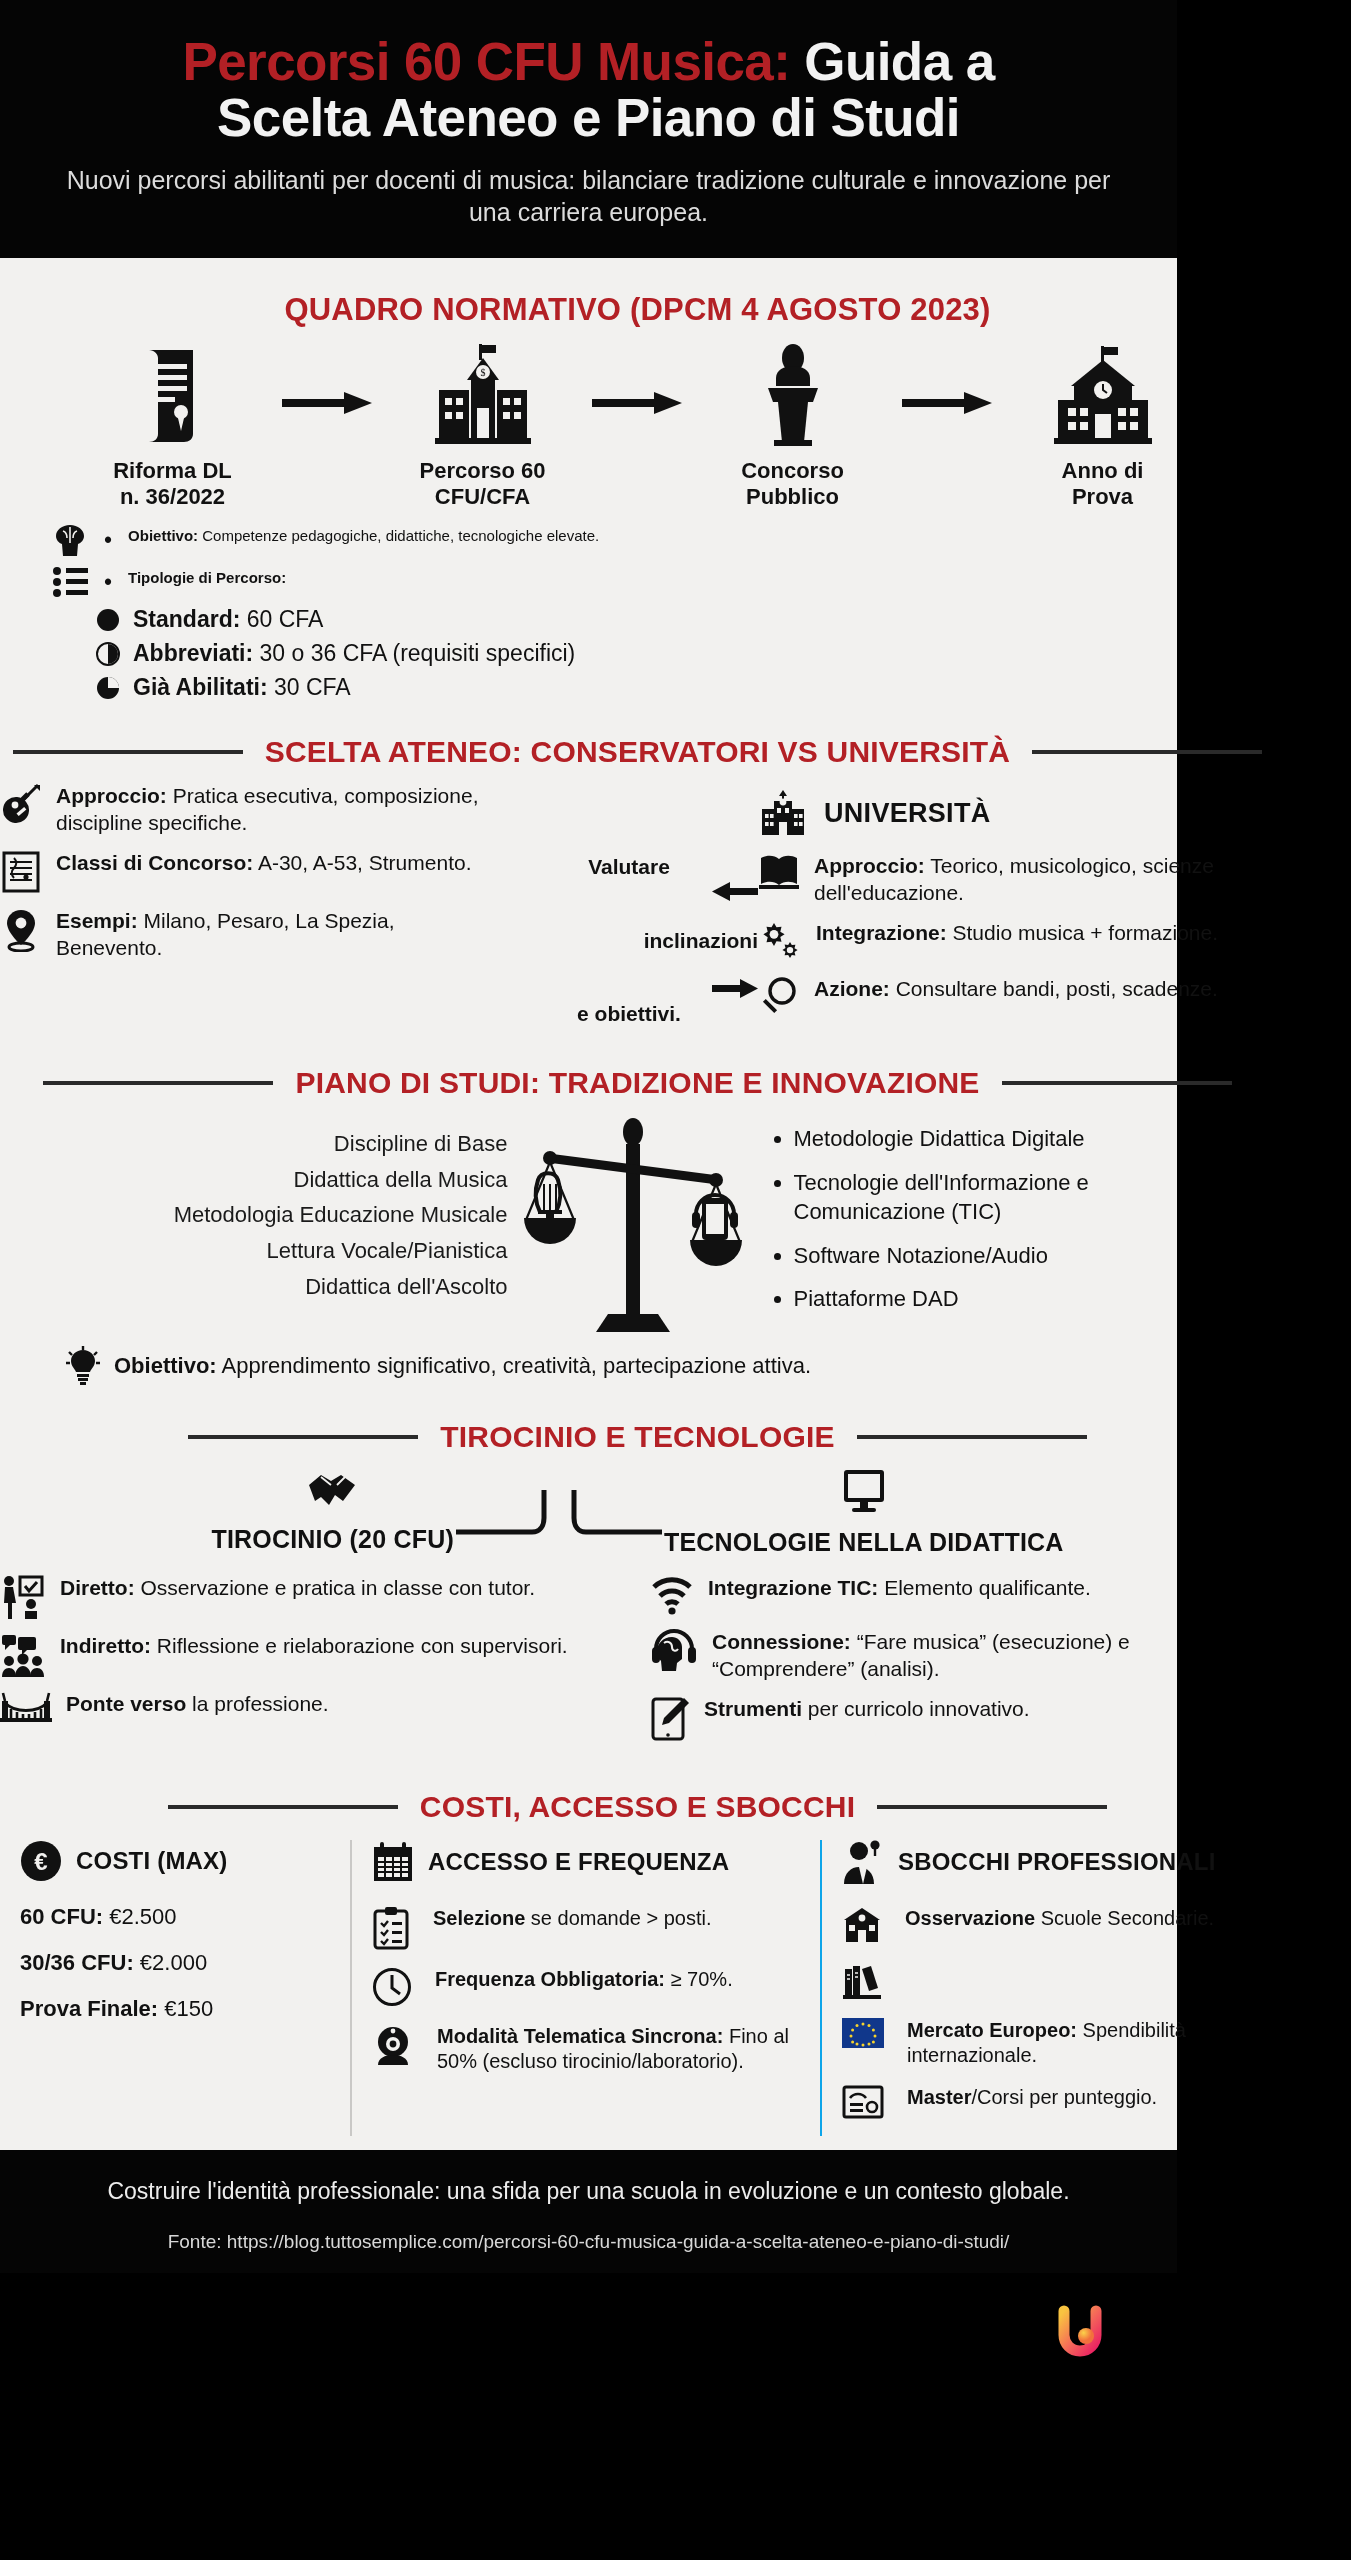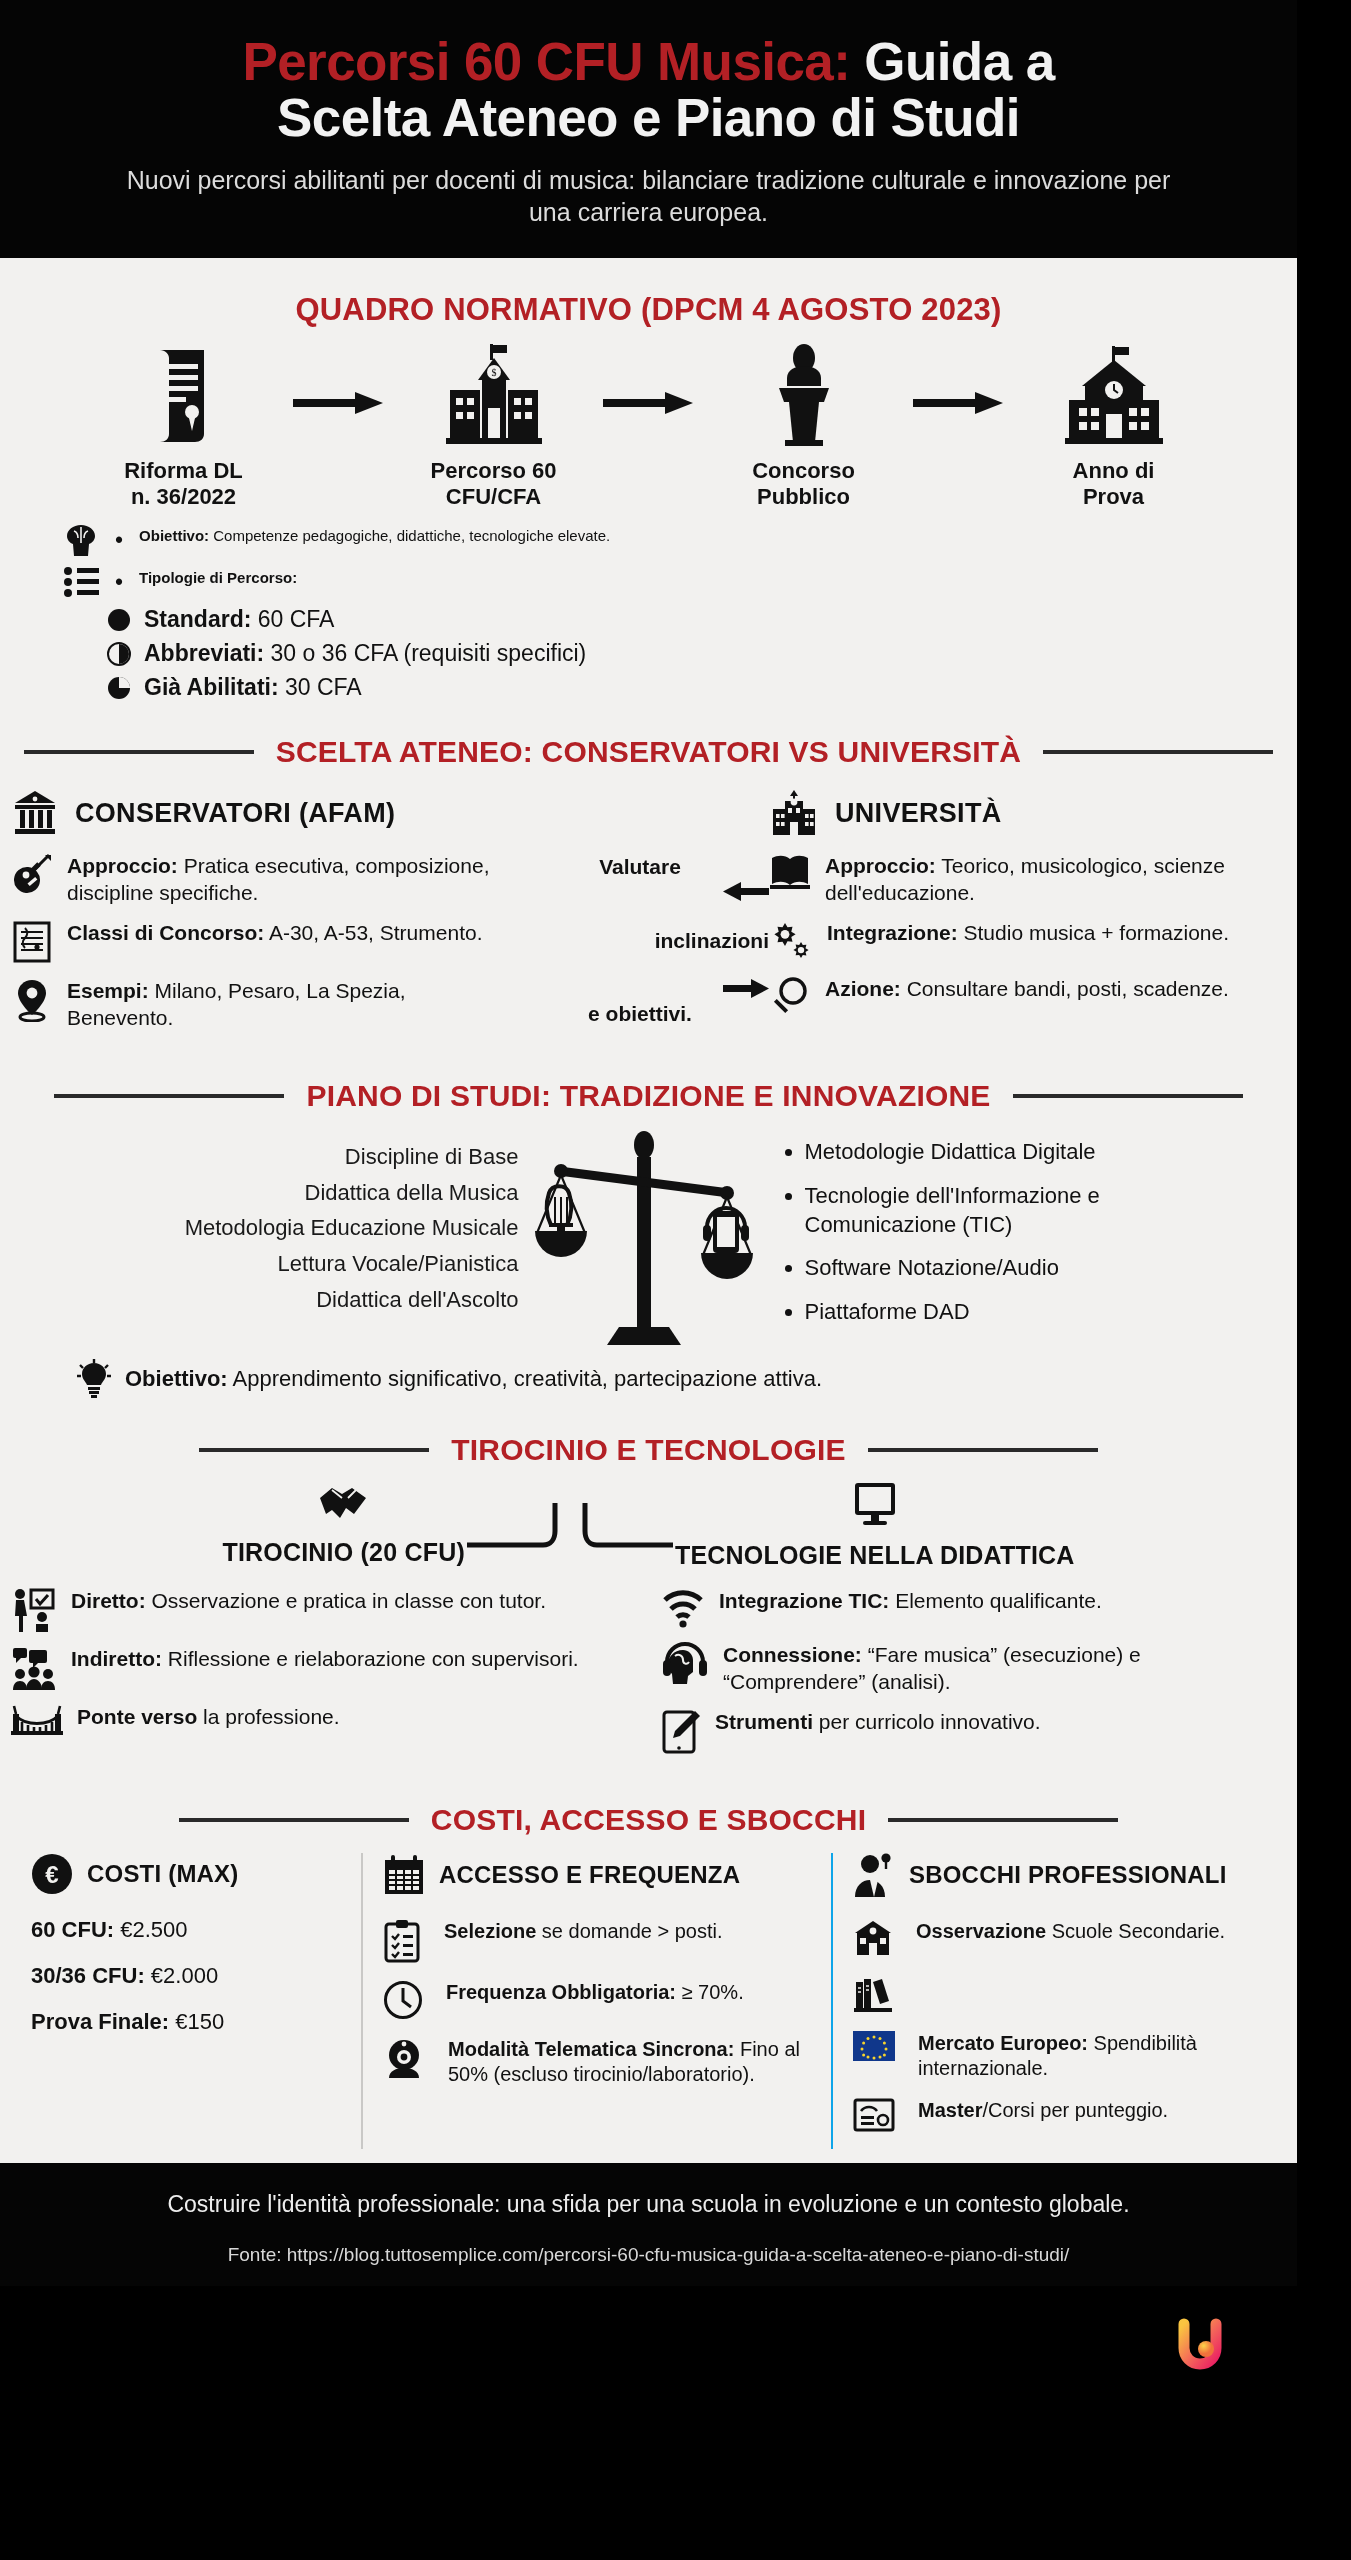--- a/index.html
+++ b/index.html
@@ -3,21 +3,21 @@
 <meta charset="utf-8">
 <style>
   * { margin:0; padding:0; box-sizing:border-box; }
   html,body { background:#000; }
   body {
     font-family:"Liberation Sans", sans-serif;
     width:1351px;
     color:#111;
     -webkit-font-smoothing:antialiased;
   }
-  .page { width:1297px; min-height:2560px; background:#000; position:relative; }
+  .page { width:1177px; min-height:2560px; background:#000; position:relative; }
 
   
   .header { background:#050505; padding:34px 40px 30px; text-align:center; }
   .title-line { font-size:53px; font-weight:bold; line-height:1.06; letter-spacing:-0.6px; }
   .title-red { color:#b32025; }
   .title-white { color:#f2f2f2; }
   .subtitle {
     margin-top:18px; color:#dcdcdc; font-size:25px; line-height:1.28;
     max-width:1060px; margin-left:auto; margin-right:auto; font-weight:400;
   }
@@ -288,35 +288,20 @@
       </div>
 
       <div class="sec-title-rule">
         <span class="line"></span>
         <h2>SCELTA ATENEO: CONSERVATORI VS UNIVERSITÀ</h2>
         <span class="line"></span>
       </div>
 
       <div class="compare">
         <div class="col">
-          <div class="col-head">
-            <span class="ico">
-              <svg width="48" height="48" viewBox="0 0 48 48">
-                  <path d="M24 2L44 14H4z" fill="#111"></path>
-                  <circle cx="24" cy="10" r="2.4" fill="#f2f1ef"></circle>
-                  <rect x="4" y="16" width="40" height="4" fill="#111"></rect>
-                  <rect x="9" y="21" width="5" height="18" fill="#111"></rect>
-                  <rect x="18" y="21" width="5" height="18" fill="#111"></rect>
-                  <rect x="27" y="21" width="5" height="18" fill="#111"></rect>
-                  <rect x="36" y="21" width="5" height="18" fill="#111"></rect>
-                  <rect x="4" y="40" width="40" height="5" fill="#111"></rect>
-                </svg>
-            </span>
-            <span class="t">CONSERVATORI (AFAM)</span>
-          </div>
           <div class="item">
             <span class="ico">
               <svg width="42" height="42" viewBox="0 0 42 42">
                   <path d="M38 2l-14 14" stroke="#111" stroke-width="3"></path>
                   <path d="M34 2h6v6" fill="#111"></path>
                   <ellipse cx="16" cy="27" rx="13" ry="13" fill="#111" transform="rotate(-40 16 27)"></ellipse>
                   <circle cx="15" cy="22" r="3.4" fill="#f2f1ef"></circle>
                   <rect x="16" y="27" width="10" height="3.4" fill="#f2f1ef" transform="rotate(-40 21 28)"></rect>
                   <path d="M22 17l6-6" stroke="#111" stroke-width="5"></path>
                 </svg>

